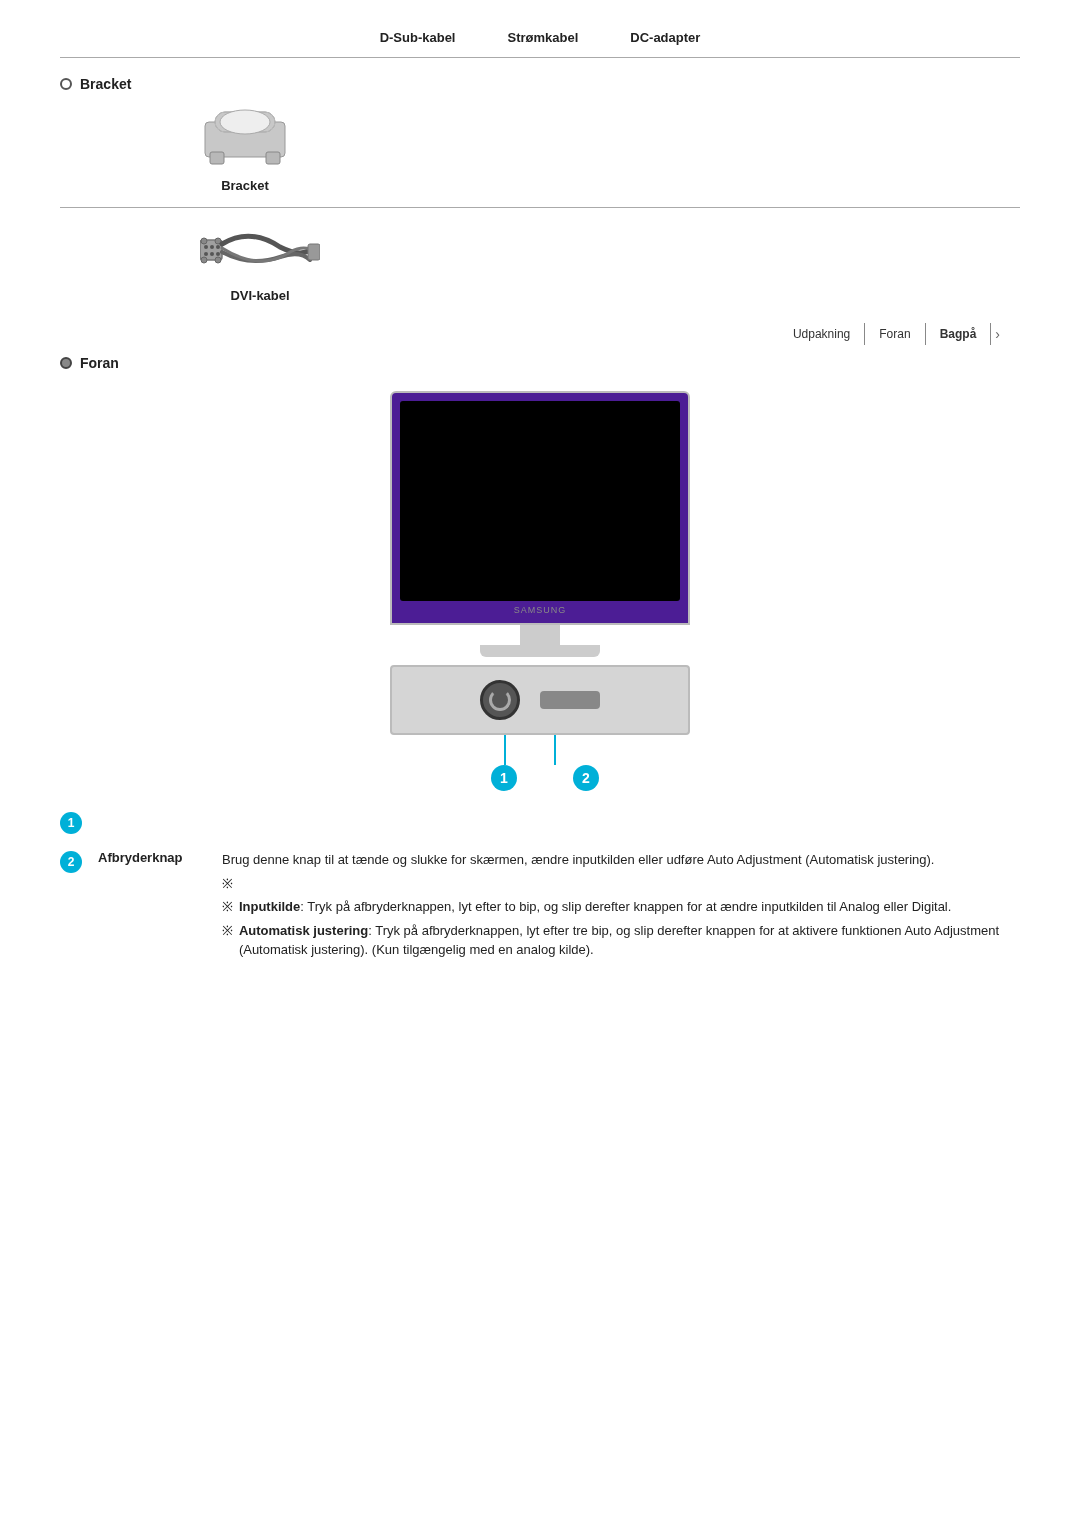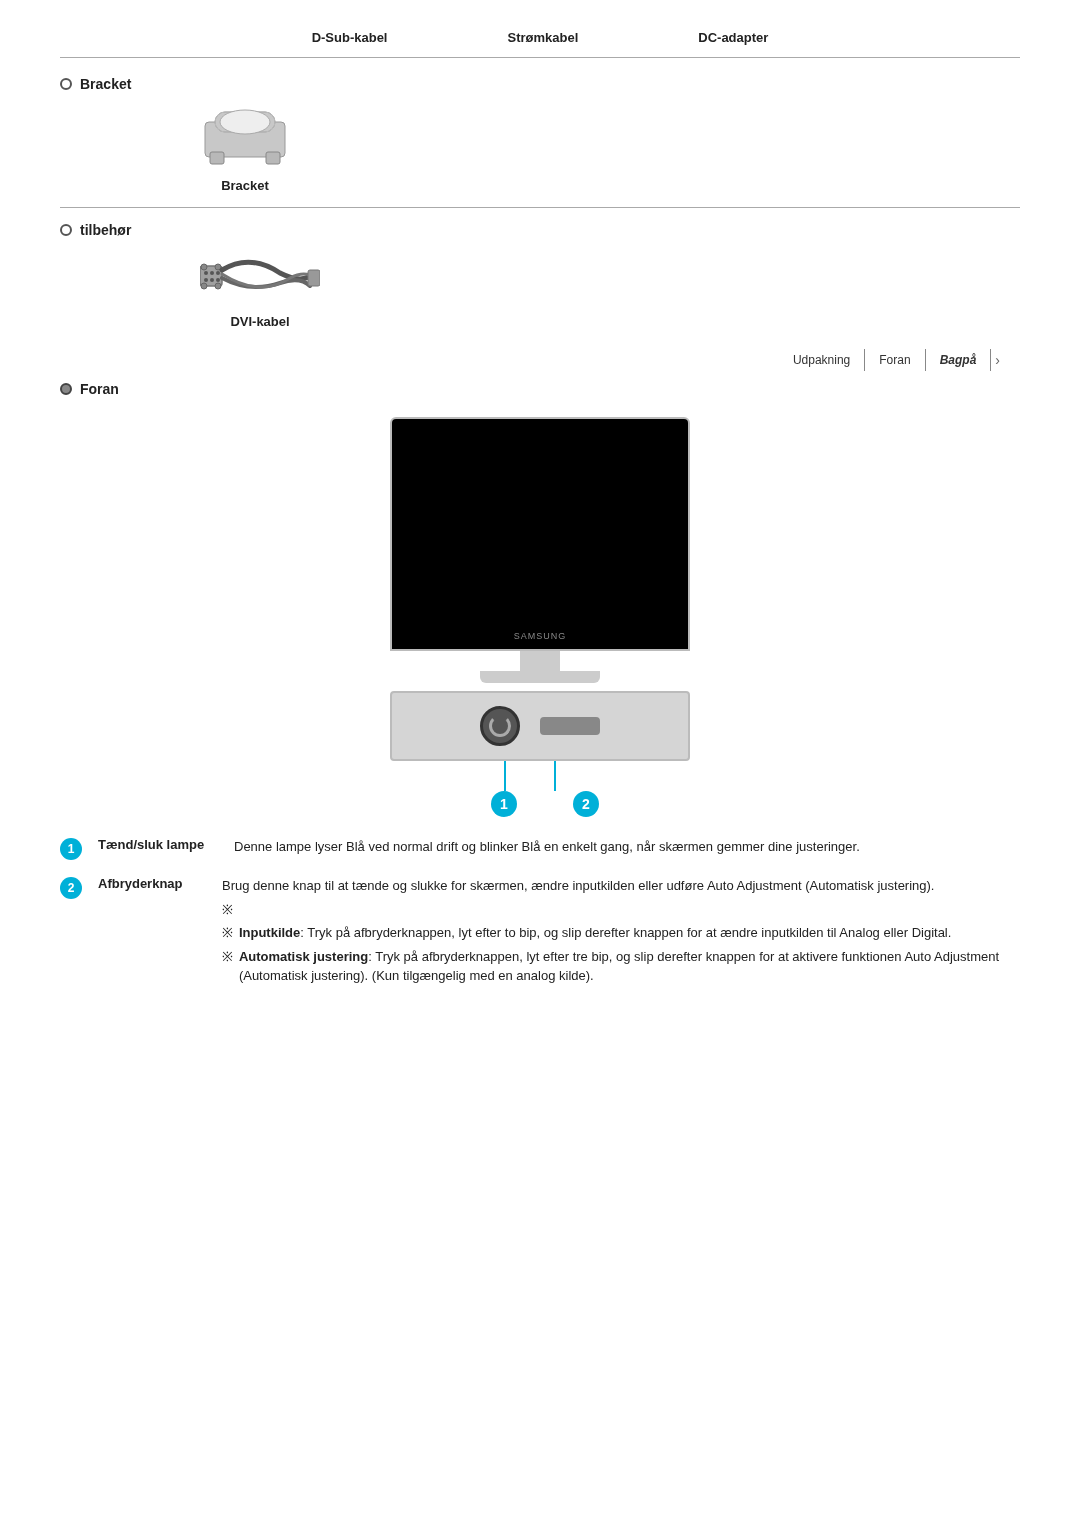--- a/index.html
+++ b/index.html
@@ -9,21 +9,21 @@
       font-size: 13px;
       color: #222;
       width: 1080px;
       min-height: 1527px;
       padding: 30px 60px;
     }
 
     .top-header {
       display: flex;
       justify-content: center;
-      gap: 120px;
+      gap: 52px;
       padding-bottom: 12px;
       border-bottom: 1px solid #aaa;
       margin-bottom: 18px;
     }
     .top-header span {
       font-size: 13px;
       font-weight: bold;
     }
 
     .section {
@@ -106,35 +106,34 @@
       font-size: 12px;
       color: #333;
       padding: 4px 14px;
       border-right: 1px solid #888;
     }
     .nav-item:last-child {
       border-right: none;
     }
     .nav-item.active {
       font-weight: bold;
-      font-style: italic;
     }
 
     
     .monitor-container {
       display: flex;
       flex-direction: column;
       align-items: center;
       margin: 20px auto;
       width: 320px;
     }
 
     .monitor-body {
       width: 300px;
-      background: #000000;
+      background: #4c1d95;
       border-radius: 6px 6px 0 0;
       border: 2px solid #bbb;
       padding: 8px;
       position: relative;
     }
 
     .monitor-screen {
       width: 100%;
       height: 200px;
       background: #000;
@@ -326,24 +325,20 @@
       </svg>
       <span class="item-label">Bracket</span>
     </div>
 
   </div>
 </div>
 
 <hr class="divider">
 
 <div class="section">
-  <div class="section-title">
-    <span class="bullet-circle"></span>
-    <span>tilbehør</span>
-  </div>
   <div class="items-row">
 
     <div class="item-block">
       <svg class="dvi-img" viewBox="0 0 120 60">
 
         <rect x="0" y="18" width="22" height="20" rx="3" fill="#a0a0a0" stroke="#777" stroke-width="1.5"></rect>
 
         <circle cx="6" cy="25" r="2" fill="#555"></circle>
         <circle cx="12" cy="25" r="2" fill="#555"></circle>
         <circle cx="18" cy="25" r="2" fill="#555"></circle>
@@ -407,24 +402,20 @@
       <div class="num-circle">1</div>
       <div class="num-circle">2</div>
     </div>
   </div>
 </div>
 
 <div class="desc-section">
 
   <div class="desc-row">
     <div class="desc-num">1</div>
-    <div style="display:flex; gap:16px; flex:1;">
-      <span class="desc-title">Tænd/sluk lampe</span>
-      <span class="desc-text">Denne lampe lyser Blå ved normal drift og blinker Blå en enkelt gang, når skærmen gemmer dine justeringer.</span>
-    </div>
   </div>
 
   <div class="desc-row" style="align-items:flex-start;">
     <div class="desc-num">2</div>
     <div style="display:flex; gap:4px; flex:1; align-items:flex-start;">
       <span class="desc-title">Afbryderknap</span>
       <div class="desc-text">
         <span>Brug denne knap til at tænde og slukke for skærmen, ændre inputkilden eller udføre Auto Adjustment (Automatisk justering).</span>
         <div class="bullet-item">
           <span class="bullet-x">※</span>

